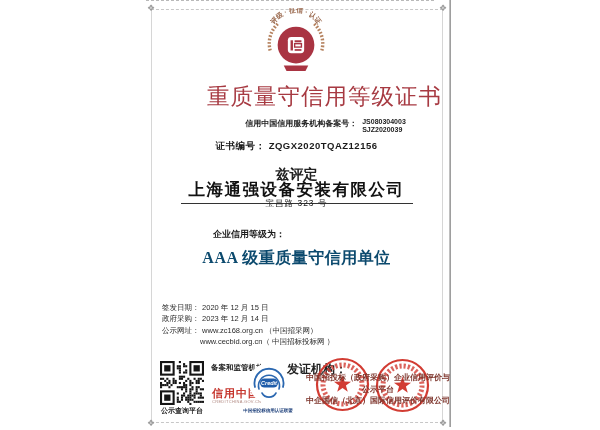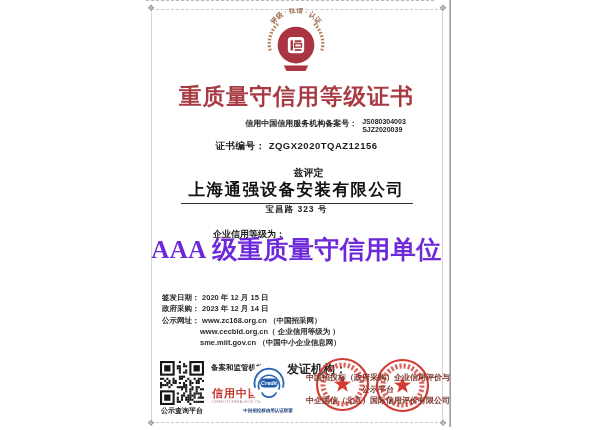--- a/index.html
+++ b/index.html
@@ -13,35 +13,35 @@
               background:linear-gradient(to right,#cfcfcf,#8e8e8e);}
   
   .frame{left:151px;top:9px;width:290px;height:412px;
          border-left:1px solid #d6d6d6;border-right:1px solid #d6d6d6;
          border-top:1px dashed #c7c7c7;border-bottom:1px dashed #c7c7c7;}
   .corner{position:absolute;font-size:9px;color:#9b9b9b;line-height:9px;}
   .c-tl{left:-5px;top:-6px;} .c-tr{right:-5px;top:-6px;}
   .c-bl{left:-5px;bottom:-6px;} .c-br{right:-5px;bottom:-6px;}
 
   .center{left:151px;width:291px;text-align:center;}
-  .title{top:81px;font-size:22.5px;font-weight:bold;color:#a73a42;letter-spacing:1px;}
+  .title{top:81px;font-size:22.5px;font-weight:normal;color:#a73a42;letter-spacing:1px;text-align:right;}
   .reg-row{top:118px;display:flex;justify-content:center;align-items:flex-start;gap:5px;padding-left:29px;}
   .reg-label{font-size:8px;font-weight:bold;color:#222;line-height:9px;padding-top:1px;}
   .reg-codes{font-size:7px;color:#222;text-align:left;line-height:8px;font-weight:bold;}
   .certno{top:140px;font-size:9.5px;font-weight:bold;color:#1a1a1a;letter-spacing:0.5px;}
-  .hereby{top:166px;font-size:10px;font-weight:bold;color:#222;padding-left:12px;}
+  .hereby{top:166px;font-size:14px;font-weight:bold;color:#222;}
   .company{top:179px;}
   .company span{display:inline-block;font-family:"Liberation Serif",serif;
                 font-size:16.5px;font-weight:bold;color:#111;letter-spacing:1.5px;
                 border-bottom:1.5px solid #333;padding:0 8px 2px;text-align:right;}
-  .address{top:204px;font-size:8.5px;font-weight:bold;color:#222;letter-spacing:1px;}
+  .address{top:198px;font-size:8.5px;font-weight:normal;color:#222;letter-spacing:1px;}
   .grade-intro{left:213px;top:228px;font-size:9px;font-weight:bold;color:#1a1a1a;text-align:center;}
-  .grade{top:233px;font-family:"Liberation Serif",serif;font-size:25px;
-         font-weight:bold;color:#6d28d9;letter-spacing:0.5px;}
-  .info{left:162px;top:292px;font-size:7.5px;font-weight:bold;color:#2b2b2b;line-height:11.3px;}
+  .grade{top:248px;font-family:"Liberation Serif",serif;font-size:16px;
+         font-weight:bold;color:#0c4a6e;letter-spacing:0.5px;}
+  .info{left:162px;top:302px;font-size:7.5px;font-weight:normal;color:#2b2b2b;line-height:11.3px;}
   .info .lbl{display:inline-block;min-width:38px;}
   .info .sub{padding-left:38px;}
   .qr-cap{left:152px;top:406px;width:60px;text-align:center;font-size:7px;font-weight:bold;color:#222;}
   .reg-org{left:211px;top:363px;font-size:7.5px;font-weight:bold;color:#222;}
   .cchina{left:212px;top:386px;font-size:11px;font-weight:bold;color:#c5342c;letter-spacing:1px;}
   .cchina-sub{left:212px;top:399px;font-size:4px;color:#b18a83;letter-spacing:0.3px;}
   .credit-cap{left:234px;top:408px;width:68px;text-align:center;font-size:4.5px;
               font-weight:bold;color:#1c3f7a;}
   .issuer-lbl{left:287px;top:361px;font-size:12px;font-weight:bold;color:#222;}
   .issuer-lines{left:303px;top:372px;width:150px;text-align:center;z-index:3;
@@ -116,22 +116,21 @@
       <span>2020 年 12 月 15 日</span>
     </div>
     <div>
       <span class="lbl">政府采购：</span>
       <span>2023 年 12 月 14 日</span>
     </div>
     <div>
       <span class="lbl">公示网址：</span>
       <span>www.zc168.org.cn （中国招采网）</span>
     </div>
-    <div class="sub">www.cecbid.org.cn（ 企业信用等级为 ）</div>
-    <div class="sub">sme.miit.gov.cn （中国中小企业信息网）</div>
+    <div class="sub">www.cecbid.org.cn（ 中国招标投标网 ）</div>
   </div>
 
   <div class="abs" style="left:160px;top:361px;width:44px;height:44px;">
     <svg id="qr-svg" width="44" height="44" viewBox="0 0 42 42" style="background:#fff;">
         <rect x="0" y="0" width="14" height="14" fill="#151515"></rect>
         <rect x="2" y="2" width="10" height="10" fill="#fff"></rect>
         <rect x="4" y="4" width="6" height="6" fill="#151515"></rect>
         <rect x="28" y="0" width="14" height="14" fill="#151515"></rect>
         <rect x="30" y="2" width="10" height="10" fill="#fff"></rect>
         <rect x="32" y="4" width="6" height="6" fill="#151515"></rect>

